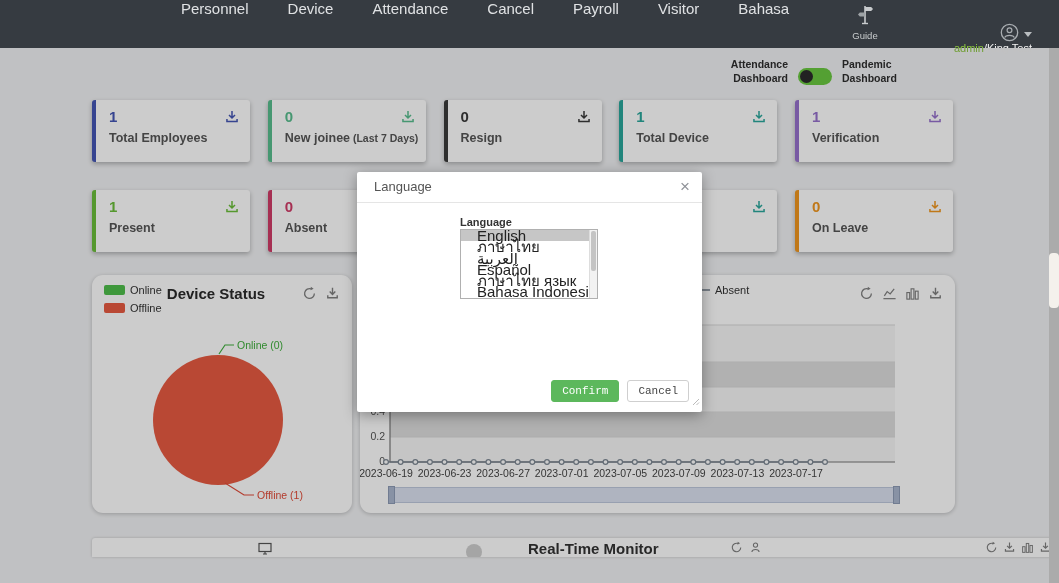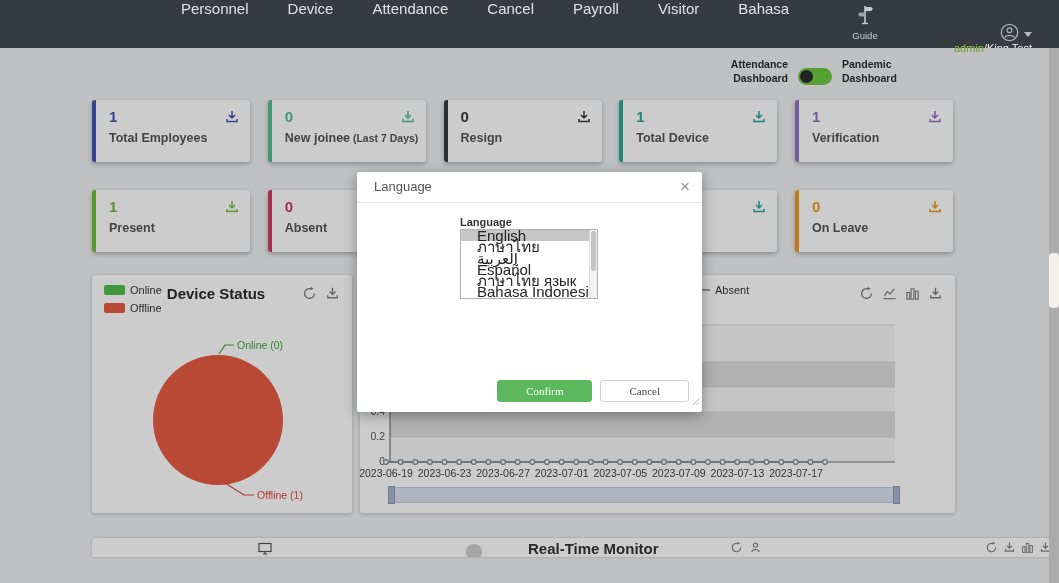--- a/index.html
+++ b/index.html
@@ -32,21 +32,21 @@
   .stat{width:158px;height:62px;box-sizing:border-box;background:#fff;border-left:4px solid var(--c,#999);
         border-radius:3px;box-shadow:0 2px 5px rgba(0,0,0,.28);padding:9px 10px 0 13px;}
   .stat-top{display:flex;justify-content:space-between;align-items:flex-start;}
   .stat-value{font-size:15px;font-weight:bold;color:var(--c,#333);line-height:15px;}
   .stat-label{font-size:12.5px;font-weight:bold;color:#565656;margin-top:7px;white-space:nowrap;}
   .stat-label .sub{font-size:10.5px;}
   .icon-btn{color:var(--c,#808080);cursor:pointer;line-height:0;}
   .gray-ic{color:#808080;}
 
   
-  .card{position:absolute;background:#fff;border-radius:3px;box-shadow:0 1px 4px rgba(0,0,0,.22);z-index:1;}
+  .card{position:absolute;background:#fff;border-radius:11px;box-shadow:0 1px 4px rgba(0,0,0,.22);z-index:1;}
   .pie-card{left:92px;top:275px;width:260px;height:238px;}
   .line-card{left:360px;top:275px;width:595px;height:238px;}
   .card-icons{position:absolute;top:11px;right:12px;display:flex;gap:8px;z-index:2;}
   .chart-legend{position:absolute;left:325px;top:9px;display:flex;align-items:center;gap:4px;cursor:pointer;}
   .chart-legend .txt{font-size:11px;color:#333;}
   .plot-svg{position:absolute;left:0;top:0;}
   .ytick{font-size:10.5px;fill:#555;text-anchor:end;}
   .xtick{font-size:10.5px;fill:#444;text-anchor:middle;}
   .series-line{fill:none;stroke:#7c8793;stroke-width:1.4;}
   .series-dot{fill:#fff;stroke:#7c8793;stroke-width:1.2;}
@@ -80,21 +80,21 @@
                 font-size:13px;color:#555;position:relative;}
   .modal-close{position:absolute;right:12px;top:0;font-size:17px;color:#909399;cursor:pointer;line-height:30px;}
   .field-label{position:absolute;left:103px;top:44px;font-size:11px;font-weight:bold;color:#333;}
   .lang-list{position:absolute;left:103px;top:57px;width:138px;height:70px;border:1px solid #b0b0b0;
              background:#fff;overflow:hidden;box-sizing:border-box;}
   .lang-option{font-size:15px;line-height:11.3px;padding:0 16px;color:#222;white-space:nowrap;cursor:pointer;}
   .lang-option.selected{background:#c6c6c6;}
   .lang-scroll{position:absolute;right:0;top:0;width:7px;height:68px;background:#f2f2f2;border-left:1px solid #ddd;}
   .lang-scroll .th{position:absolute;top:1px;left:1px;width:5px;height:40px;background:#c4c4c4;border-radius:2px;}
   .modal-footer{position:absolute;right:13px;bottom:10px;display:flex;gap:8px;}
-  .btn{font-size:11px;padding:4px 28px;border-radius:3px;cursor:pointer;font-family:Liberation Serif, serif;}
+  .btn{font-size:11px;padding:4px 10px;border-radius:3px;cursor:pointer;font-family:Liberation Mono, monospace;}
   .btn-confirm{background:var(--cc,#5cb85c);border:1px solid var(--cc,#5cb85c);color:#fff;}
   .btn-cancel{background:#fff;border:1px solid #cfcfcf;color:#444;}
   .resize-grip{position:absolute;right:2px;bottom:2px;}
 </style>
 </head>
 <body>
 
 <div id="app">
 
   <div class="navbar">

